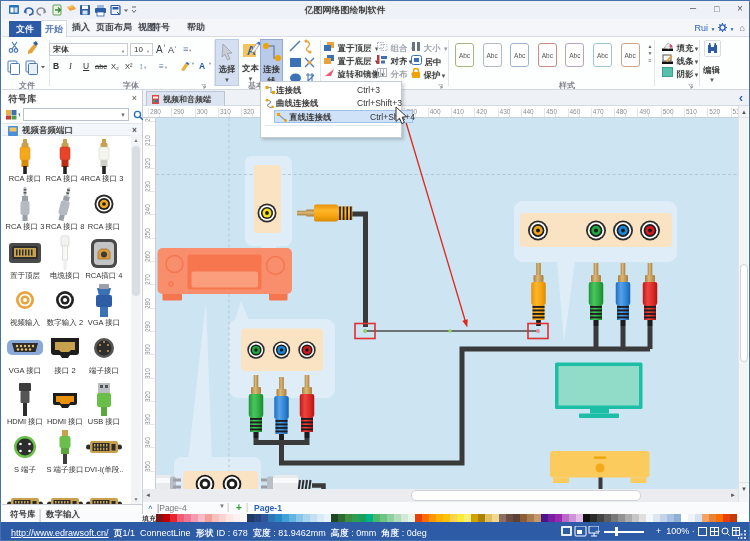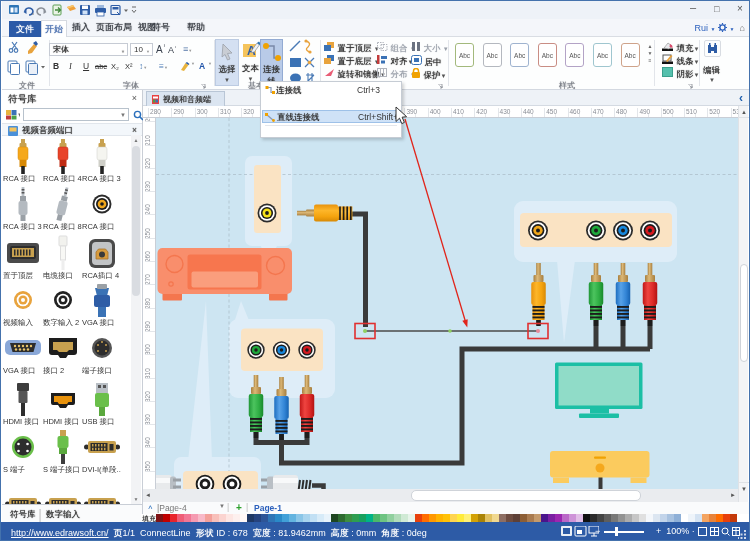--- a/index.html
+++ b/index.html
@@ -28,21 +28,21 @@
 .bigbtn{position:absolute;top:2px;height:47px;font-size:8.5px;color:#333;text-align:center}
 .srow{position:absolute;font-size:8.5px;color:#333}
 .gray{color:#9aa0aa}
 .abox{position:absolute;top:6px;width:19px;height:24px;border-radius:3px;background:#fff;font-size:6.5px;color:#555;text-align:center;line-height:24px}
 
 .lpanel{position:absolute;left:1px;top:89px;width:141px;height:432px;background:#fff;border-right:1px solid #c9ced6}
 .lp-h{position:absolute;left:0;top:0;width:100%;height:17px;font-size:9.5px;color:#333;padding:3px 0 0 6px}
 .lp-x{position:absolute;right:5px;top:3px;color:#555;font-size:9px}
 .lp-search{position:absolute;left:0;top:17px;width:100%;height:15px}
 .lp-sec{position:absolute;left:0;top:33px;width:100%;height:13px;background:#f3f7fb;border-top:1px solid #e1e6ec;border-bottom:1px solid #e1e6ec;font-size:8.5px;color:#333;padding:1px 0 0 20px}
-.sym{position:absolute;width:44px;font-size:7.5px;color:#333}
+.sym{position:absolute;width:44px;text-align:center;font-size:7.5px;color:#333}
 .sbar{position:absolute;right:1px;top:45px;width:10px;height:369px;background:#f2f3f5}
 
 .dtabbar{position:absolute;left:142px;top:89px;width:607px;height:16px;background:#eef2f7;border-bottom:1px solid #d4dae2}
 .dtab{position:absolute;left:3px;top:1px;width:79px;height:15px;background:#dbe5f1;border:1px solid #b9c6d6;border-bottom:none;font-size:8px;color:#333;padding:2px 0 0 16px}
 .hruler{position:absolute;left:142px;top:105px;width:605px;height:12px;background:#fff;border-bottom:1px solid #c9ced6;overflow:hidden}
 .vruler{position:absolute;left:142px;top:117px;width:13px;height:371px;background:#fff;border-right:1px solid #c9ced6;overflow:hidden}
 .rlab{position:absolute;font-size:6.5px;color:#8a8e96}
 .canvas{position:absolute;left:155px;top:117px;width:582px;height:371px;background:#cde5f2;overflow:hidden}
 .vscroll{position:absolute;left:737px;top:105px;width:10px;height:396px;background:#f3f4f6;border-left:1px solid #dfe2e6}
 .vthumb{position:absolute;left:1px;top:158px;width:8px;height:98px;background:#fff;border:1px solid #cfd3d9;border-radius:4px}
@@ -83,20 +83,21 @@
         <rect x="87" y="5" width="11" height="5" rx="1" fill="#2e5da6"></rect>
           <rect x="89" y="2" width="7" height="3" fill="#9db8dc"></rect>
           <rect x="89" y="9" width="7" height="4" fill="#fff" stroke="#2e5da6" stroke-width="0.8"></rect>
         <rect x="103" y="2.5" width="9" height="9" rx="1" fill="none" stroke="#2e5da6" stroke-width="1.2"></rect>
           <rect x="104.5" y="4" width="6" height="2.5" fill="#2e5da6"></rect>
           <path d="M109 9 l3 3" stroke="#2e5da6"></path>
         <path d="M116 6.5 l2 2.5 2 -2.5z" fill="#666"></path>
         <path d="M124 4 h4 m-4 3 l2 2.5 2 -2.5" stroke="#666" fill="none"></path>
       </svg>
     </div>
+    <div class="title cjk">亿图网络图绘制软件</div>
     <div class="winbtn" style="left:688px;top:0">–</div>
     <div class="winbtn" style="left:712px;font-size:9px;top:3px">□</div>
     <div class="winbtn" style="left:735px;top:2px;font-size:10px">×</div>
   </div>
 
   <div class="tabrow">
     <div class="ftab cjk">文件</div>
     <div class="atab cjk">开始</div>
     <div class="tab cjk" style="left:68px;width:22px">插入</div>
     <div class="tab cjk" style="left:92px;width:40px">页面布局</div>
@@ -1082,21 +1083,30 @@
   <div class="menu">
     <div class="mi" style="top:2px">
         <svg style="position:absolute;left:3px;top:2px" width="10" height="9" viewBox="0 0 10 9">
           <path d="M2 1.5 h4 v5 h3" fill="none" stroke="#8a9ab5" stroke-width="1.2"></path>
           <rect x="0.5" y="0" width="3" height="3" fill="#f0a202"></rect>
           <rect x="7" y="5" width="3" height="3" fill="#f0a202"></rect>
         </svg>
         <span class="txt cjk">连接线</span>
         <span class="sc">Ctrl+3</span>
       </div>
-    <div class="mi hl" style="top:28px;left:1px">
+    <div class="mi" style="top:15px">
+        <svg style="position:absolute;left:3px;top:2px" width="10" height="9" viewBox="0 0 10 9">
+          <path d="M2 1 q6 1 2 4 q-4 2 3 4" fill="none" stroke="#8a9ab5" stroke-width="1.2"></path>
+          <circle cx="2" cy="1.2" r="1.4" fill="#f0a202"></circle>
+          <circle cx="7.5" cy="8" r="1.4" fill="#f0a202"></circle>
+        </svg>
+        <span class="txt cjk">曲线连接线</span>
+        <span class="sc">Ctrl+Shift+3</span>
+      </div>
+    <div class="mi hl" style="top:28px;left:13px">
         <svg style="position:absolute;left:2px;top:2px" width="10" height="9" viewBox="0 0 10 9">
           <line x1="1.5" y1="1.5" x2="8.5" y2="7.5" stroke="#8a9ab5" stroke-width="1.3"></line>
           <rect x="0" y="0" width="3" height="3" fill="#f0a202"></rect>
           <circle cx="8.5" cy="7.5" r="1.4" fill="#f0a202"></circle>
         </svg>
         <span class="txt cjk">直线连接线</span>
         <span class="sc">Ctrl+Shift+4</span>
       </div>
     <div style="position:absolute;left:4px;top:43px;width:132px;height:1px;background:#e4e7ec"></div>
   </div>

